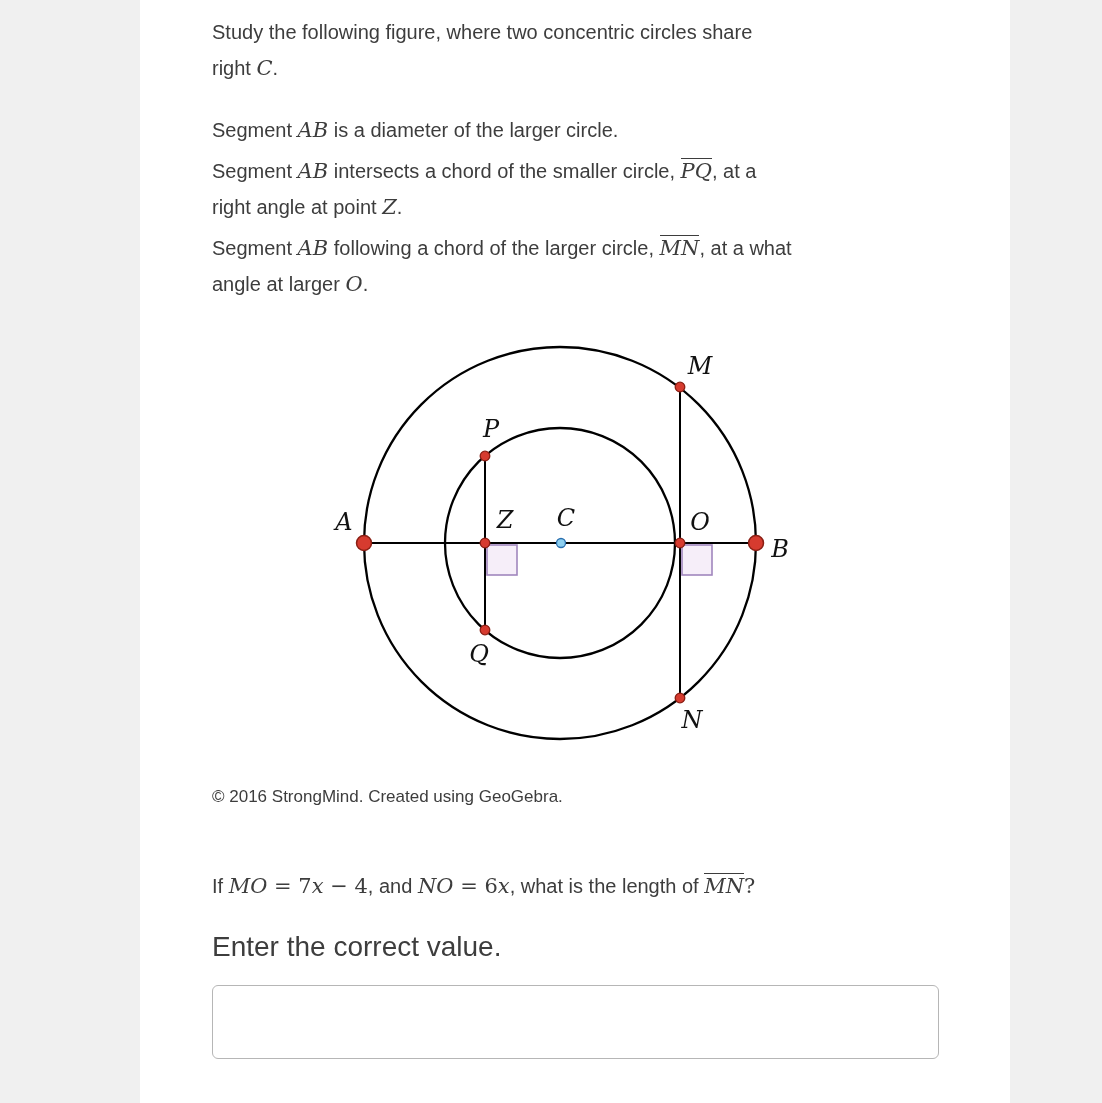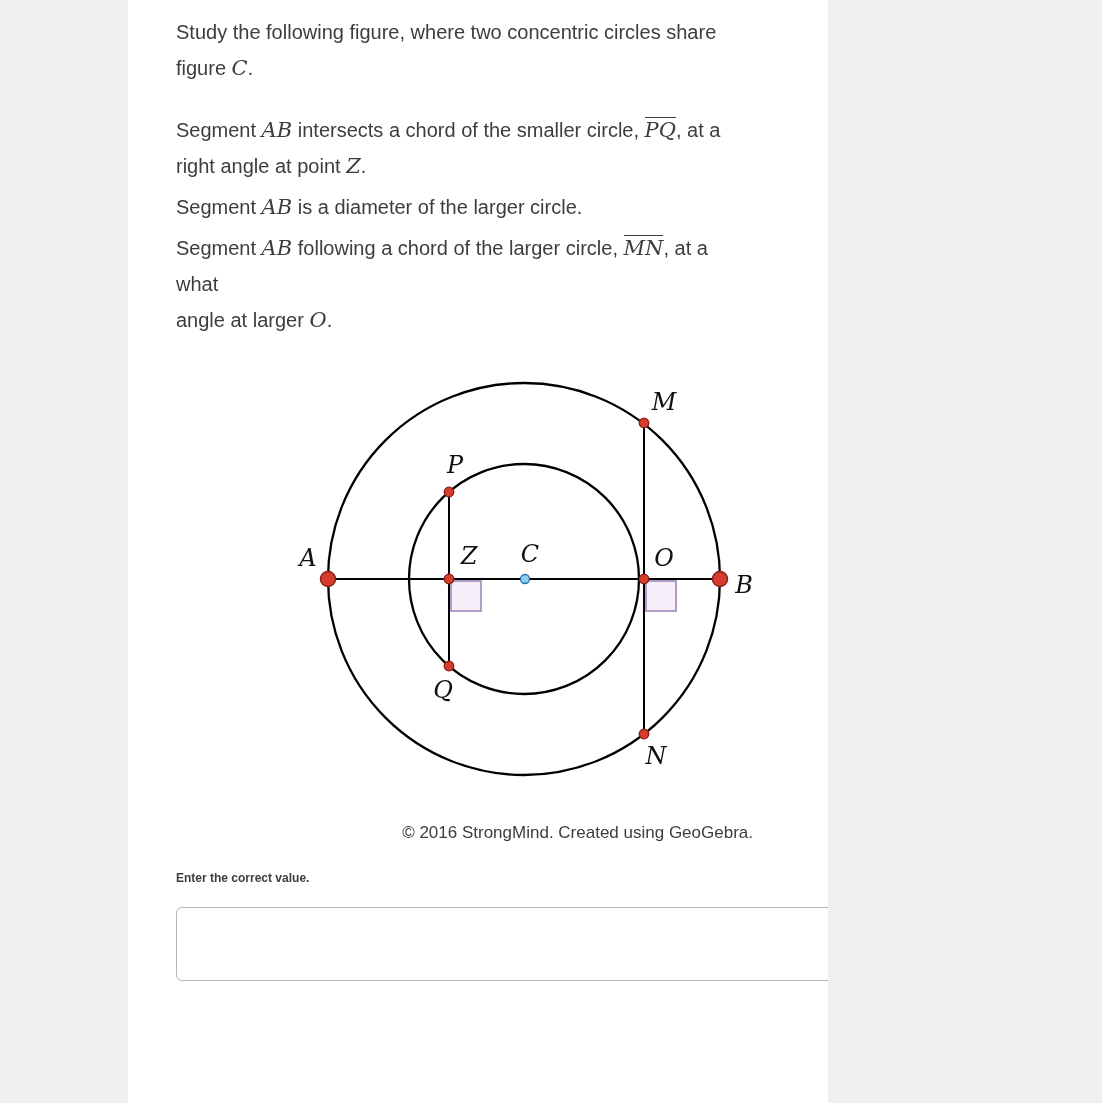--- a/index.html
+++ b/index.html
@@ -4,62 +4,62 @@
 <style>
   * { box-sizing: border-box; }
   html, body { margin: 0; padding: 0; }
   body {
     background: #f0f0f0;
     font-family: "Liberation Sans", sans-serif;
     color: #3d3d3d;
   }
   .page { width: 1102px; height: 1103px; margin: 0 auto; position: relative; background: #f0f0f0; }
   .card {
-    position: absolute; left: 128px; top: 0;
-    width: 700px; height: 1103px;
+    position: absolute; left: 140px; top: 0;
+    width: 870px; height: 1103px;
     background: #ffffff;
-    padding: 14px 75px 0 48px;
+    padding: 14px 75px 0 72px;
     overflow: hidden;
   }
   .stmt { font-size: 20px; line-height: 36px; margin: 5px 0; }
   .intro { margin: 0 0 26px 0; }
   .m  { font-family: "DejaVu Serif", serif; font-style: italic; font-size: 21px; }
   .mu { font-family: "DejaVu Serif", serif; font-size: 21px; }
   .ov { display: inline-block; line-height: 1.1; border-top: 1.6px solid #3d3d3d; padding-top: 1px; }
   .figure-wrap { margin: 36px 0 0 118px; width: 480px; }
   svg { display: block; }
   svg text { font-family: "DejaVu Serif", serif; font-style: italic; font-size: 24px; fill: #111111; }
   .circ { fill: none; stroke: #000000; stroke-width: 2.3; }
   .seg  { stroke: #000000; stroke-width: 2; }
   .dot  { stroke-width: 1.3; }
   .bigdot { stroke-width: 1.5; }
   .ra   { stroke-width: 1.6; }
-  .caption { font-size: 17px; margin: 34px 0 0; color: #3d3d3d; text-align: right; }
+  .caption { font-size: 17px; margin: 34px 0 0; color: #3d3d3d; }
   .question { font-size: 20px; line-height: 34px; margin: 62px 0 0; }
-  .prompt { font-size: 12px; margin: 28px 0 0; font-weight: bold; }
+  .prompt { font-size: 28px; margin: 28px 0 0; }
   .answer {
     display: block; margin-top: 22px;
     width: 727px; height: 74px;
     border: 1px solid #b6b6b6; border-radius: 6px;
     font-size: 20px; padding: 0 16px;
     background: #ffffff; color: #3d3d3d;
     font-family: "Liberation Sans", sans-serif;
   }
 </style>
 </head>
 <body>
 
 <div class="page">
   <div class="card">
 
-    <p class="stmt intro"><span>Study the following figure, where two concentric circles share</span><br><span>figure </span><span class="m">C</span><span>.</span></p>
+    <p class="stmt intro"><span>Study the following figure, where two concentric circles share</span><br><span>right </span><span class="m">C</span><span>.</span></p>
+
+    <p class="stmt"><span>Segment </span><span class="m">AB</span><span> is a diameter of the larger circle.</span></p>
 
     <p class="stmt"><span>Segment </span><span class="m">AB</span><span> intersects a chord of the smaller circle, </span><span class="m ov">PQ</span><span>, at a</span><br><span>right angle at point </span><span class="m">Z</span><span>.</span></p>
-
-    <p class="stmt"><span>Segment </span><span class="m">AB</span><span> is a diameter of the larger circle.</span></p>
 
     <p class="stmt"><span>Segment </span><span class="m">AB</span><span> following a chord of the larger circle, </span><span class="m ov">MN</span><span>, at a what</span><br><span>angle at larger </span><span class="m">O</span><span>.</span></p>
 
     <div class="figure-wrap">
       <svg width="480" height="415" viewBox="0 0 480 415">
 
         <circle class="circ" cx="230" cy="205" r="196"></circle>
         <circle class="circ" cx="230" cy="205" r="115"></circle>
 
         <rect class="ra" x="157" y="207" width="30" height="30" fill="#f6eef9" stroke="#a186bd"></rect>
@@ -86,19 +86,20 @@
         <text x="362" y="390" text-anchor="middle">N</text>
         <text x="161" y="99" text-anchor="middle">P</text>
         <text x="149" y="324" text-anchor="middle">Q</text>
         <text x="175" y="190" text-anchor="middle">Z</text>
         <text x="370" y="192" text-anchor="middle">O</text>
       </svg>
     </div>
 
     <p class="caption">© 2016 StrongMind. Created using GeoGebra.</p>
 
+    <p class="question"><span>If </span><span class="m">MO</span><span class="mu"> = 7</span><span class="m">x</span><span class="mu"> − 4</span><span>, and </span><span class="m">NO</span><span class="mu"> = 6</span><span class="m">x</span><span>, what is the length of </span><span class="m ov">MN</span><span class="mu">?</span></p>
 
     <p class="prompt">Enter the correct value.</p>
 
     <input class="answer" type="text" value="" style="">
 
   </div>
 </div>
 
 </body></html>

